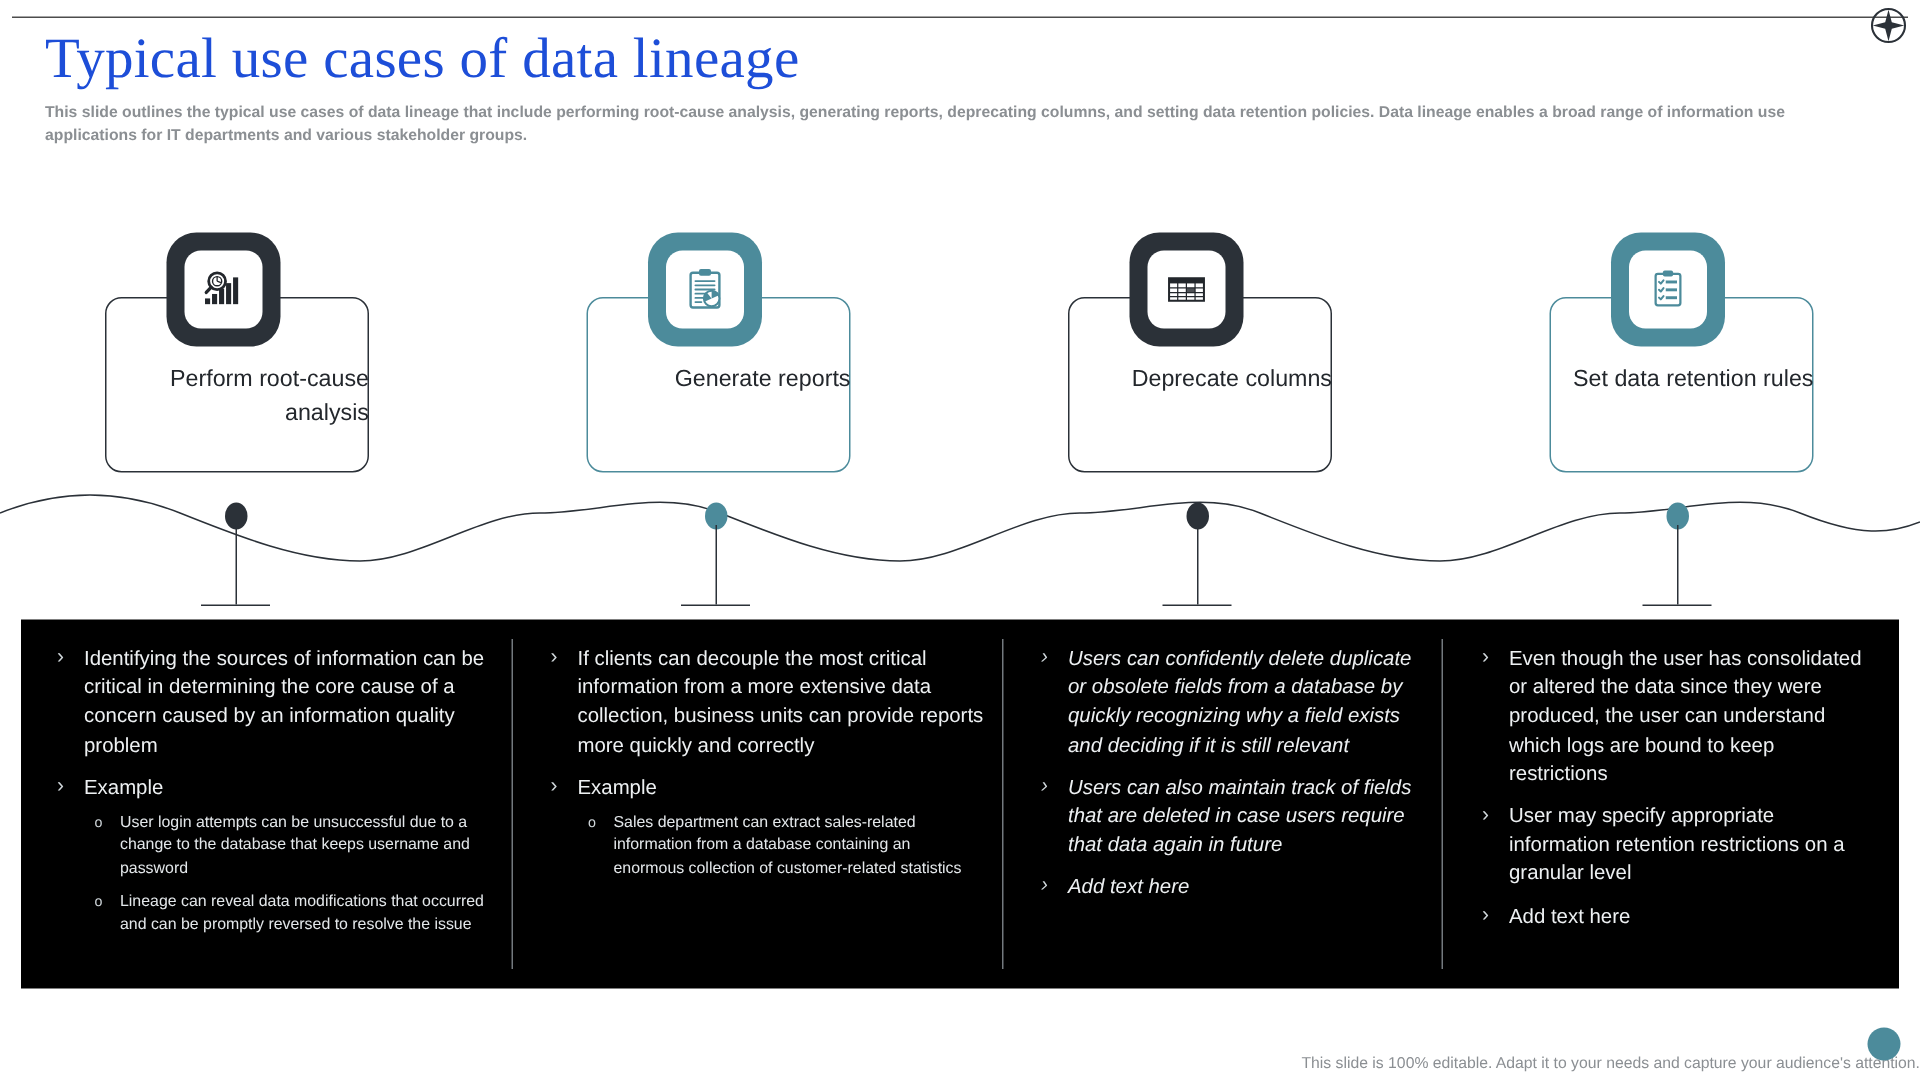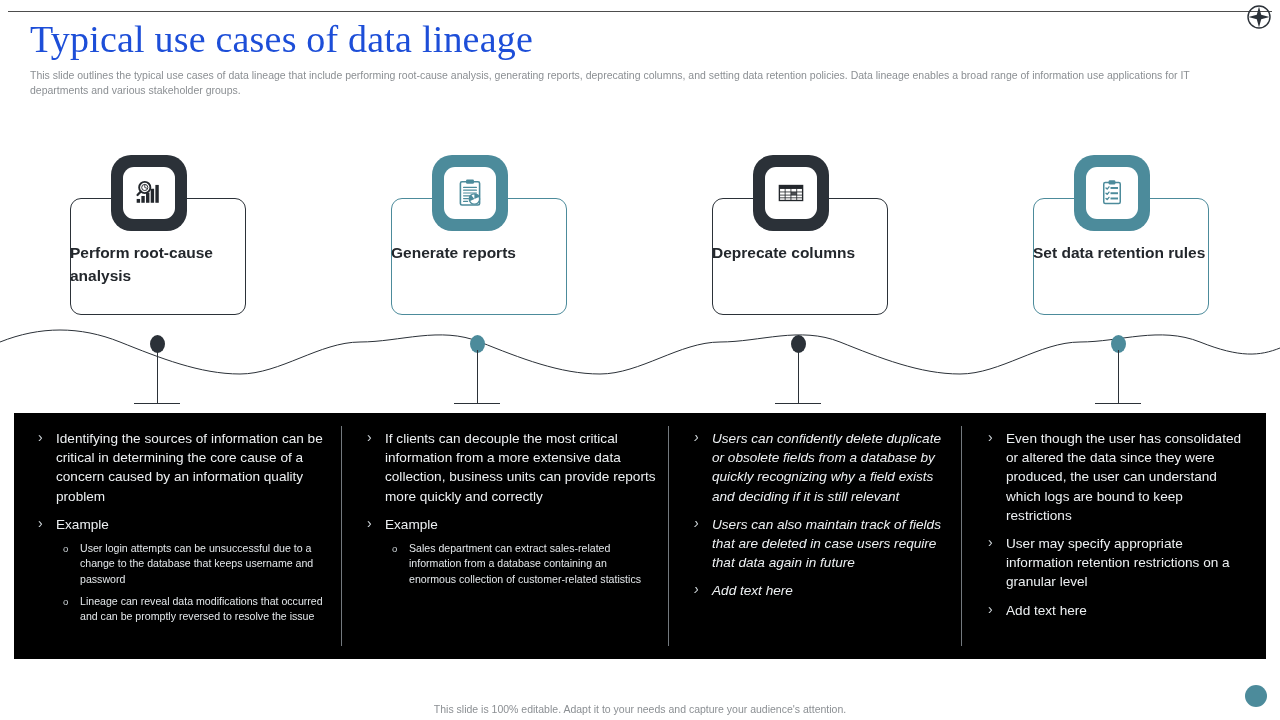--- a/index.html
+++ b/index.html
@@ -17,34 +17,34 @@
 
   
   .title{
     position:absolute;left:30px;top:16px;width:1200px;
     font-family:"Liberation Serif", serif;
     font-size:38px;line-height:46px;color:#1d4ed8;font-weight:400;
     letter-spacing:.2px;white-space:nowrap;
   }
   .subtitle{
     position:absolute;left:30px;top:68px;width:1212px;
-    font-size:10.5px;line-height:14.5px;color:#8b8f93;font-weight:400;
+    font-size:10.5px;line-height:14.5px;color:#8b8f93;font-weight:700;
   }
 
   
   .cards{position:absolute;left:0;top:155px;width:1280px;height:170px;}
   .card-wrap{position:absolute;top:0;width:250px;height:170px;}
   .card-box{
     position:absolute;left:6px;top:43px;width:176px;height:117px;
     border:1px solid #2b3138;border-radius:11px;background:#fff;box-sizing:border-box;
   }
   .card-wrap.teal .card-box{border-color:#4c8b9b;}
   .card-label{
     position:absolute;left:6px;top:86px;width:176px;
-    text-align:left;font-size:15.5px;line-height:23px;font-weight:bold;color:#23272c;
+    text-align:right;font-size:15.5px;line-height:23px;font-weight:normal;color:#23272c;
   }
   .icon-badge{
     position:absolute;left:47px;top:0px;width:76px;height:76px;border-radius:20px;
     background:#2b3138;display:flex;align-items:center;justify-content:center;
   }
   .card-wrap.teal .icon-badge{background:#4c8b9b;}
   .icon-inner{
     width:52px;height:52px;border-radius:11px;background:#fff;
     display:flex;align-items:center;justify-content:center;
   }
@@ -78,21 +78,21 @@
     position:relative;padding-left:24px;margin:0 0 7px 0;
     font-size:10.6px;line-height:15.3px;color:#e3e7ea;
   }
   ul.lvl2 > li::before{
     content:"o";position:absolute;left:7px;top:0;
     color:#cfd6da;font-size:9.5px;line-height:15.3px;
   }
 
   
   .footer{
-    position:absolute;left:0;top:703px;width:1280px;text-align:center;
+    position:absolute;left:0;top:703px;width:1280px;text-align:right;
     font-size:10.5px;color:#8b8f93;
   }
   .dot-br{position:absolute;right:13px;bottom:13px;width:22px;height:22px;border-radius:50%;background:#4c8b9b;}
 </style>
 </head>
 <body>
 
 <div class="slide">
 
   <div class="top-rule"></div>

